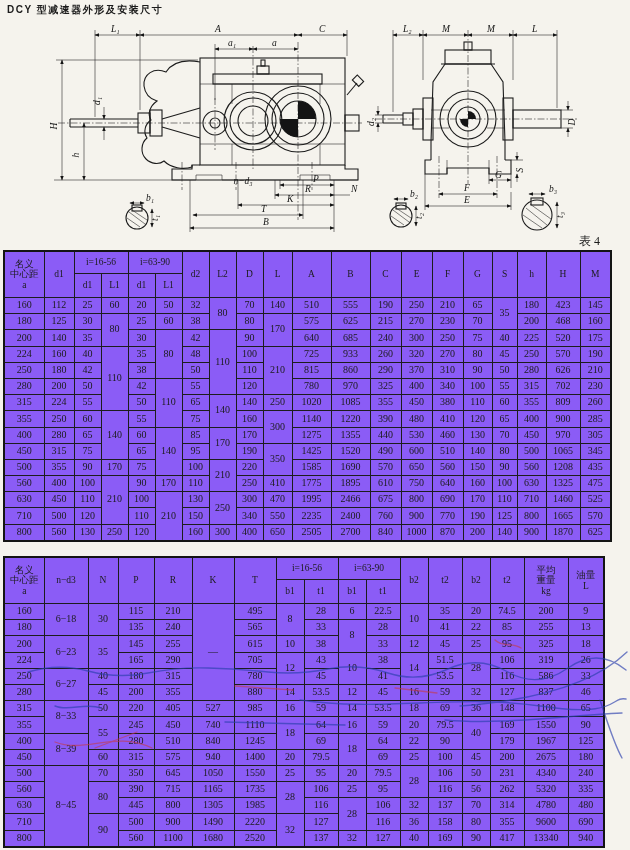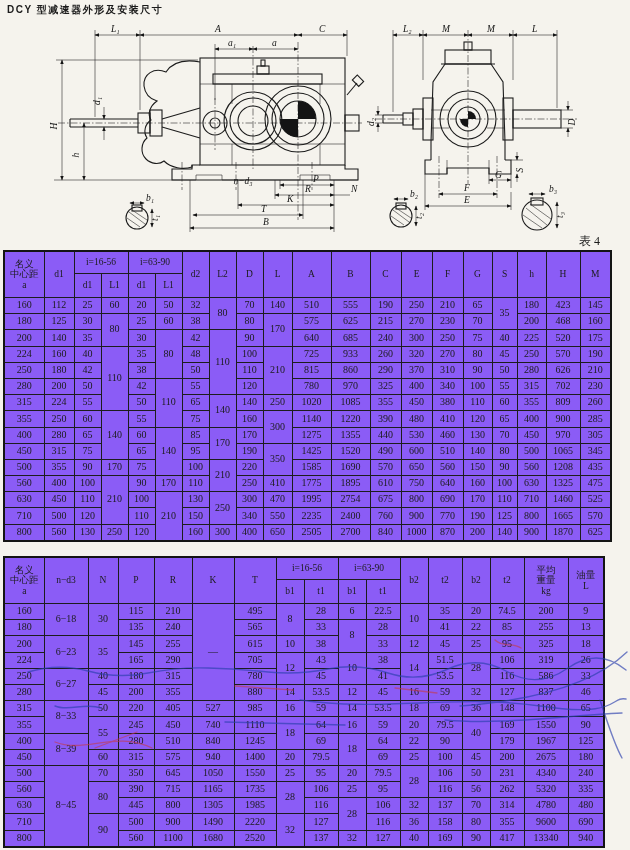--- a/index.html
+++ b/index.html
@@ -549,21 +549,21 @@
         <td>630</td>
         <td>450</td>
         <td>110</td>
         <td>100</td>
         <td rowspan="3">210</td>
         <td>130</td>
         <td rowspan="2">250</td>
         <td>300</td>
         <td>470</td>
         <td>1995</td>
-        <td>2754</td>
+        <td>2466</td>
         <td>675</td>
         <td>800</td>
         <td>690</td>
         <td>170</td>
         <td>110</td>
         <td>710</td>
         <td>1460</td>
         <td>525</td>
       </tr>
       <tr>

